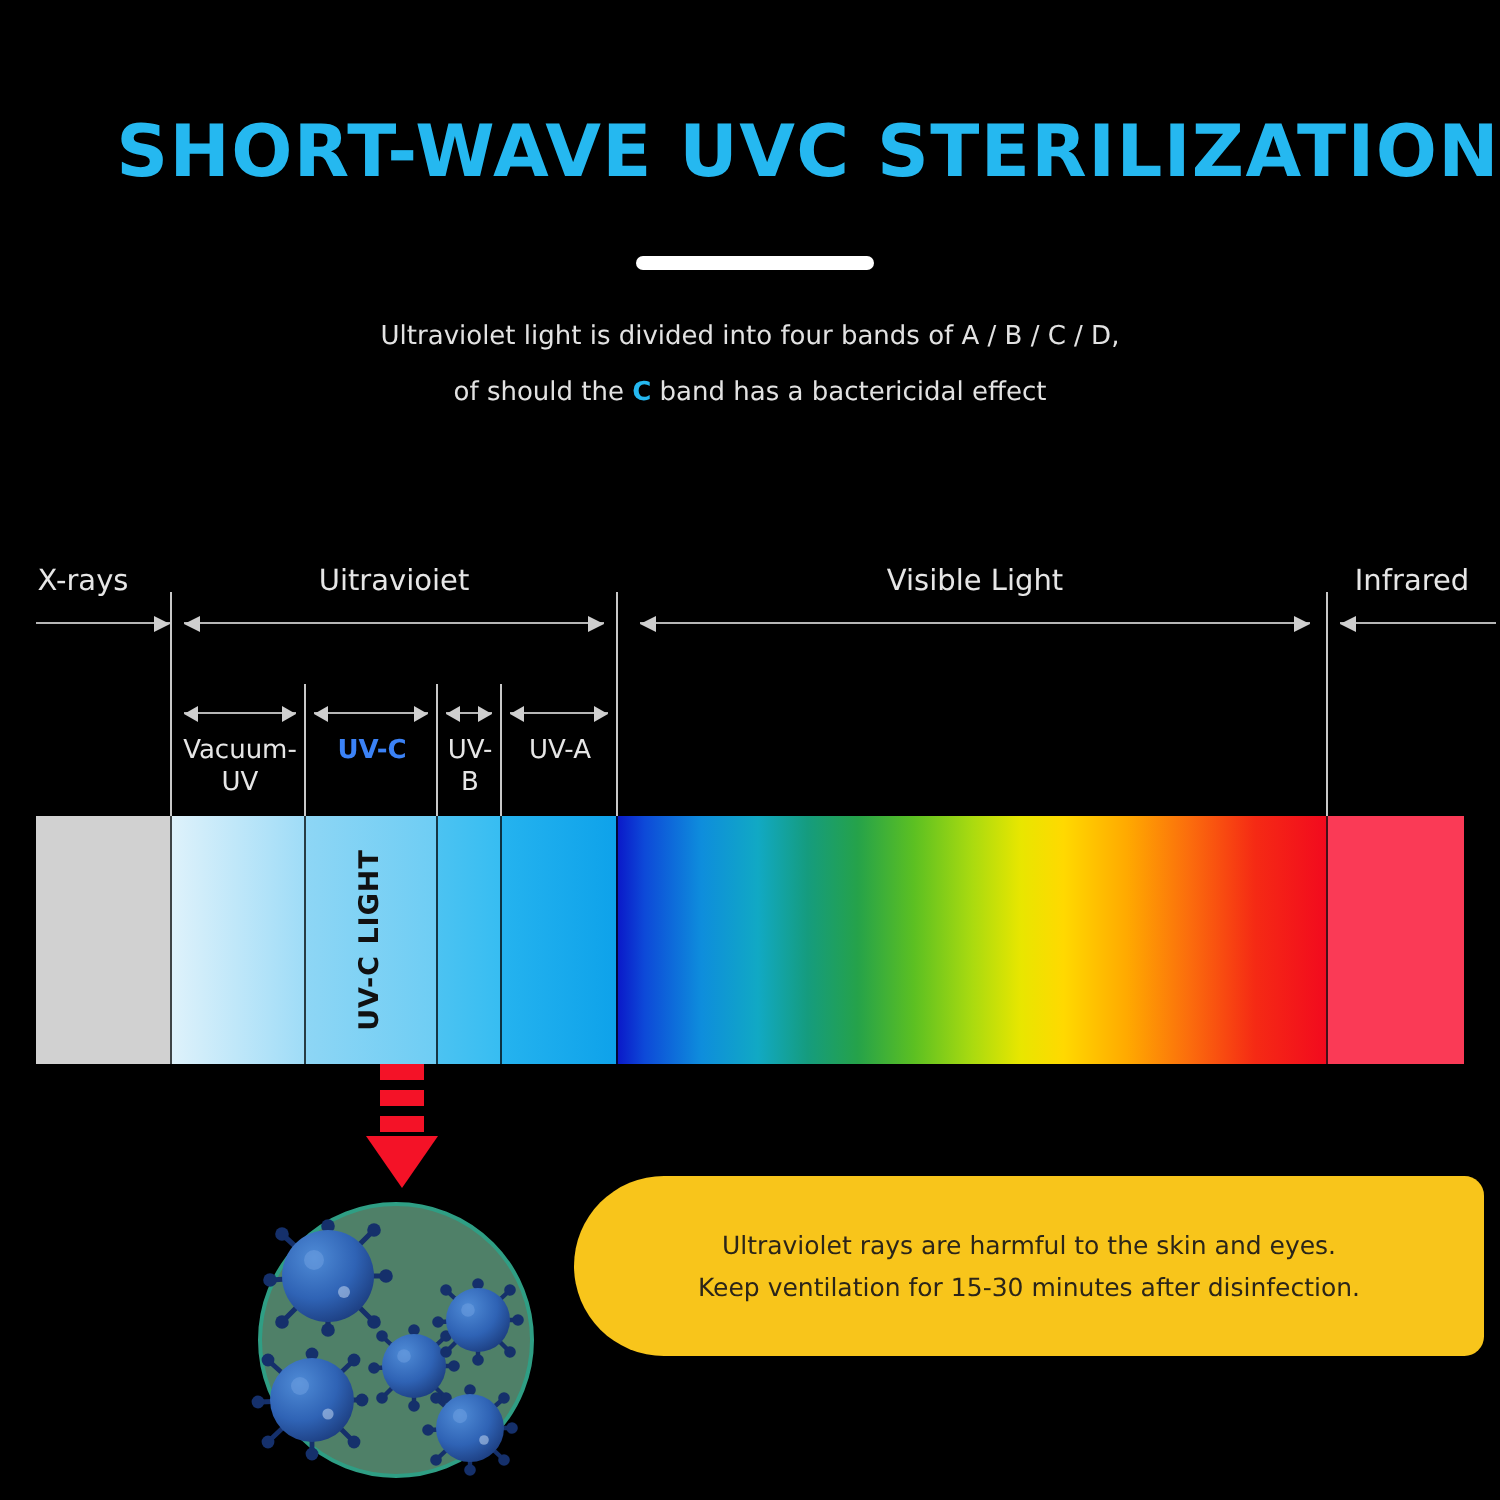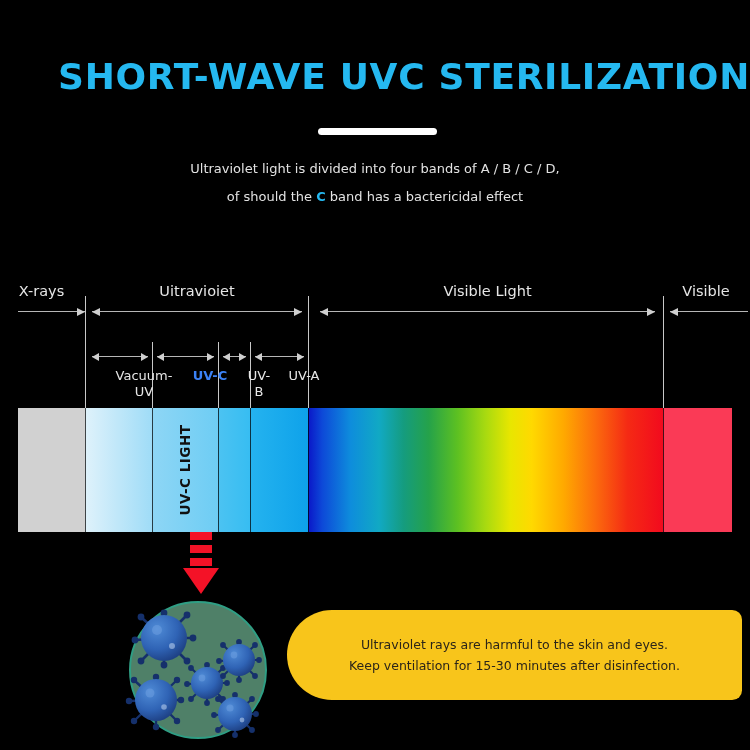--- a/index.html
+++ b/index.html
@@ -148,21 +148,20 @@
     border-left: 7px solid #cfcfcf;
   }
 
   .sub-label {
     position: absolute;
     top: 98px;
     color: #e6e6e6;
     font-size: 13px;
     line-height: 16px;
     text-align: center;
-    margin-left: 24px;
   }
   .sub-label.bold {
     font-weight: bold;
     color: #3b82f6;
   }
 
   
   .spectrum {
     position: absolute;
     left: 18px;
@@ -235,21 +234,21 @@
     left: 118px;
     top: 588px;
     width: 160px;
     height: 160px;
   }
 
   
   .callout {
     position: absolute;
     left: 287px;
-    top: 610px;
+    top: 588px;
     width: 455px;
     height: 90px;
     background: #f8c51b;
     border-radius: 46px 10px 10px 46px;
     display: flex;
     flex-direction: column;
     align-items: center;
     justify-content: center;
   }
   .callout-line {
@@ -271,21 +270,21 @@
   <div class="subtitle">
     <div>Ultraviolet light is divided into four bands of A / B / C / D,</div>
     <div><span>of should the </span><span class="hl">C</span><span> band has a bactericidal effect</span></div>
   </div>
 
   <div class="chart">
 
     <div class="band-label" style="left:8px; width:67px;">X-rays</div>
     <div class="band-label" style="left:92px; width:210px;">Uitravioiet</div>
     <div class="band-label" style="left:320px; width:335px;">Visible Light</div>
-    <div class="band-label" style="left:664px; width:84px;">Visible</div>
+    <div class="band-label" style="left:664px; width:84px;">Infrared</div>
 
     <div class="arrow-row right" style="left:18px;  width:67px;"></div>
     <div class="arrow-row both" style="left:92px;  width:210px;"></div>
     <div class="arrow-row both" style="left:320px; width:335px;"></div>
     <div class="arrow-row left" style="left:670px; width:78px;"></div>
 
     <div class="vrule" style="left:85px;"></div>
     <div class="vrule" style="left:308px;"></div>
     <div class="vrule" style="left:663px;"></div>
 

